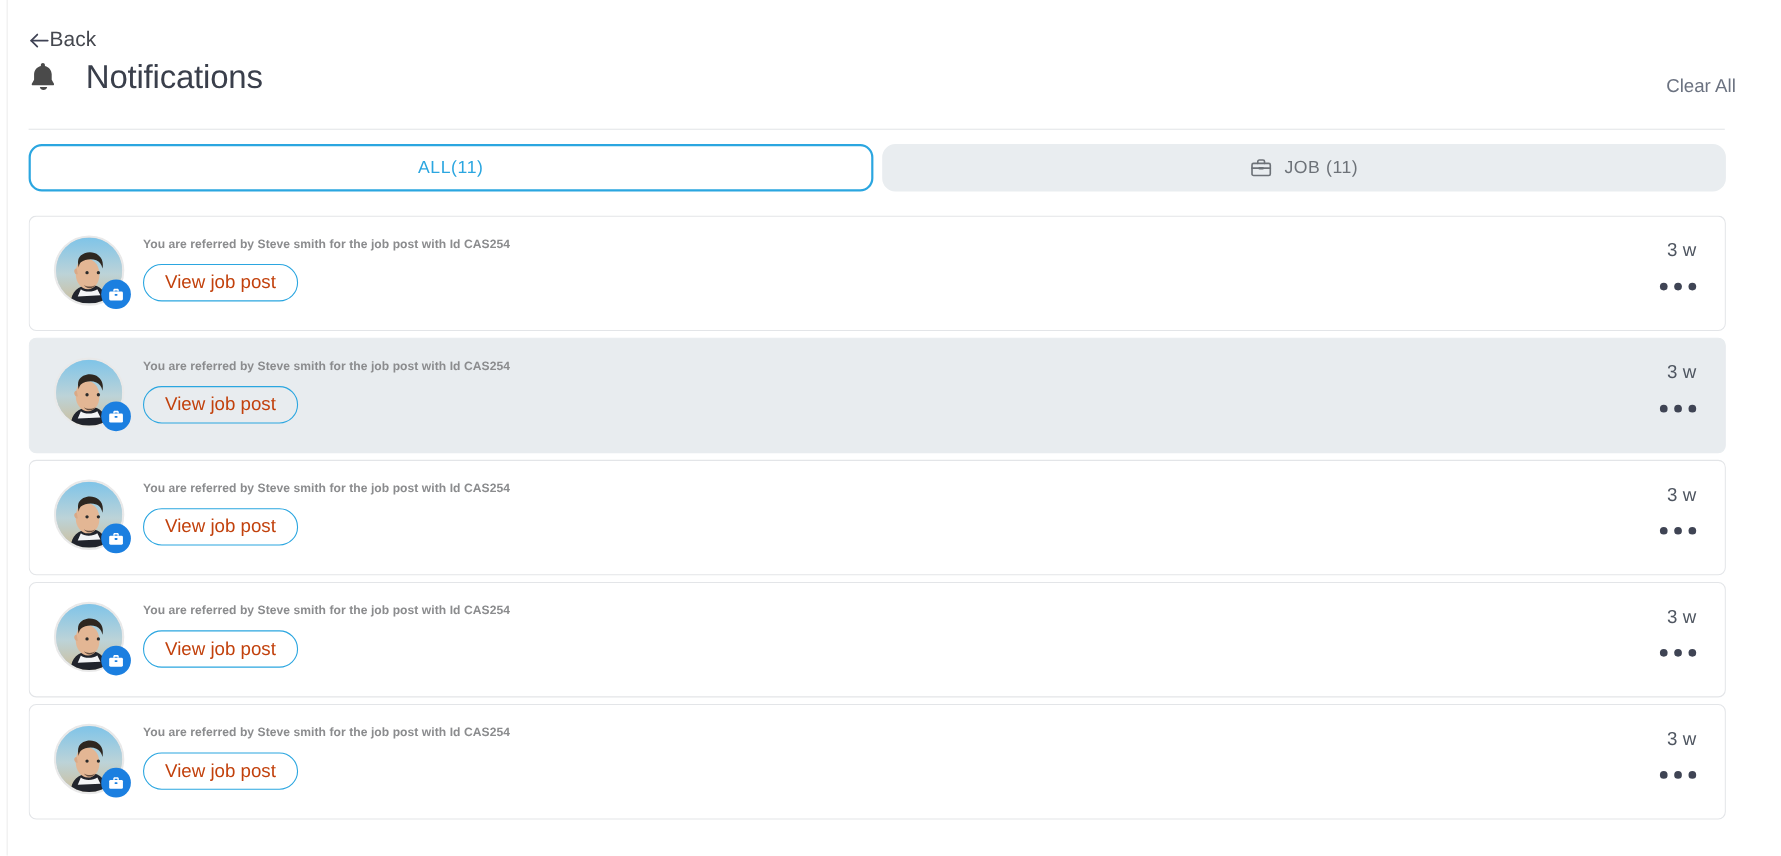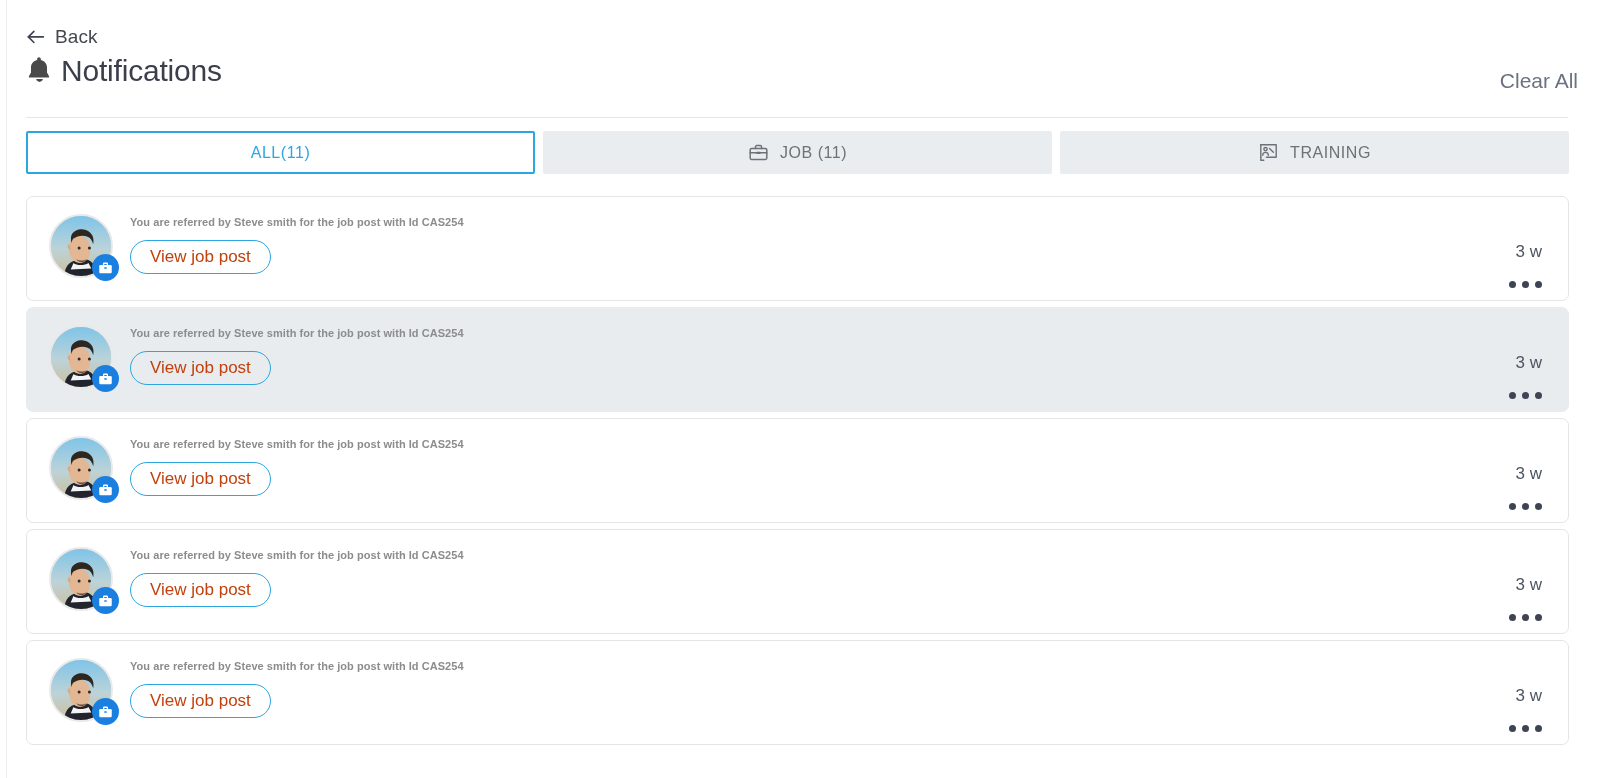--- a/index.html
+++ b/index.html
@@ -48,21 +48,21 @@
     height: 778px;
   }
 
   
   .back-row {
     position: absolute;
     left: 18px;
     top: 27px;
     display: flex;
     align-items: center;
-    gap: 10px;
+    gap: 0;
     cursor: pointer;
   }
   .back-arrow {
     width: 19px;
     height: 16px;
     display: block;
     color: #3f4254;
   }
   .back-label {
     font-size: 19px;
@@ -70,40 +70,40 @@
     line-height: 1;
     letter-spacing: 0.1px;
   }
 
   .title-row {
     position: absolute;
     left: 18px;
     top: 56px;
     display: flex;
     align-items: center;
-    gap: 9px;
+    gap: 26px;
   }
   .bell-icon {
     width: 26px;
     height: 30px;
     color: #4a4a4a;
     display: block;
   }
   .page-title {
     font-size: 30px;
     color: #3a3f4b;
     line-height: 1;
     letter-spacing: -0.2px;
   }
 
   .clear-all {
     position: absolute;
     right: 17px;
     top: 70px;
-    font-size: 21px;
+    font-size: 17px;
     color: #6b7280;
     cursor: pointer;
     line-height: 1;
   }
 
   .header-divider {
     position: absolute;
     left: 18px;
     top: 117px;
     width: 1542px;
@@ -116,21 +116,21 @@
     position: absolute;
     left: 18px;
     top: 131px;
     width: 1543px;
     height: 43px;
     display: flex;
     gap: 8px;
   }
   .tab {
     flex: 1 1 0;
-    border-radius: 2px;
+    border-radius: 12px;
     display: flex;
     align-items: center;
     justify-content: center;
     gap: 11px;
     font-size: 16px;
     letter-spacing: 0.55px;
     cursor: pointer;
     box-sizing: border-box;
     user-select: none;
   }
@@ -240,21 +240,20 @@
     position: absolute;
     right: 26px;
     top: 22px;
     width: 90px;
     text-align: right;
   }
   .notif-time {
     font-size: 17px;
     color: #4e5560;
     line-height: 1;
-    margin-top: 24px;
   }
   .dots {
     margin-top: 21px;
     display: flex;
     gap: 6px;
     justify-content: flex-end;
     cursor: pointer;
   }
   .dots i {
     width: 7px;
@@ -309,33 +308,20 @@
           <svg viewBox="0 0 24 24" fill="none" stroke="#6d7278" stroke-width="1.7" stroke-linecap="round" stroke-linejoin="round">
             <rect x="2.5" y="7.5" width="19" height="12.5" rx="1.6"></rect>
             <path d="M8.5 7.5V5.6c0-.9.7-1.6 1.6-1.6h3.8c.9 0 1.6.7 1.6 1.6v1.9"></path>
             <line x1="2.5" y1="12.4" x2="21.5" y2="12.4"></line>
             <line x1="10.4" y1="12.4" x2="13.6" y2="12.4" stroke-width="2.6"></line>
           </svg>
         </span>
         <span class="tab-label">JOB (11)</span>
       </div>
 
-      <div class="tab inactive">
-        <span class="tab-icon">
-          <svg viewBox="0 0 24 24" fill="none" stroke="#6d7278" stroke-width="1.6" stroke-linecap="round" stroke-linejoin="round">
-            <path d="M3.2 3.2h17.6v14.2H9.6"></path>
-            <path d="M3.2 3.2v14.2"></path>
-            <circle cx="8.6" cy="8.1" r="1.9"></circle>
-            <path d="M5.4 15.2c0-2 1.5-3.4 3.2-3.4s3.2 1.4 3.2 3.4"></path>
-            <path d="M13.2 7.4l4.4 4.4"></path>
-            <path d="M3.2 17.4v3.4h3.4"></path>
-          </svg>
-        </span>
-        <span class="tab-label">TRAINING</span>
-      </div>
 
     </div>
 
     <div class="list">
 
       <div class="notif">
         <div class="avatar-wrap">
           <div class="avatar">
             <svg viewBox="0 0 64 64" preserveAspectRatio="xMidYMid slice">
               <defs>

